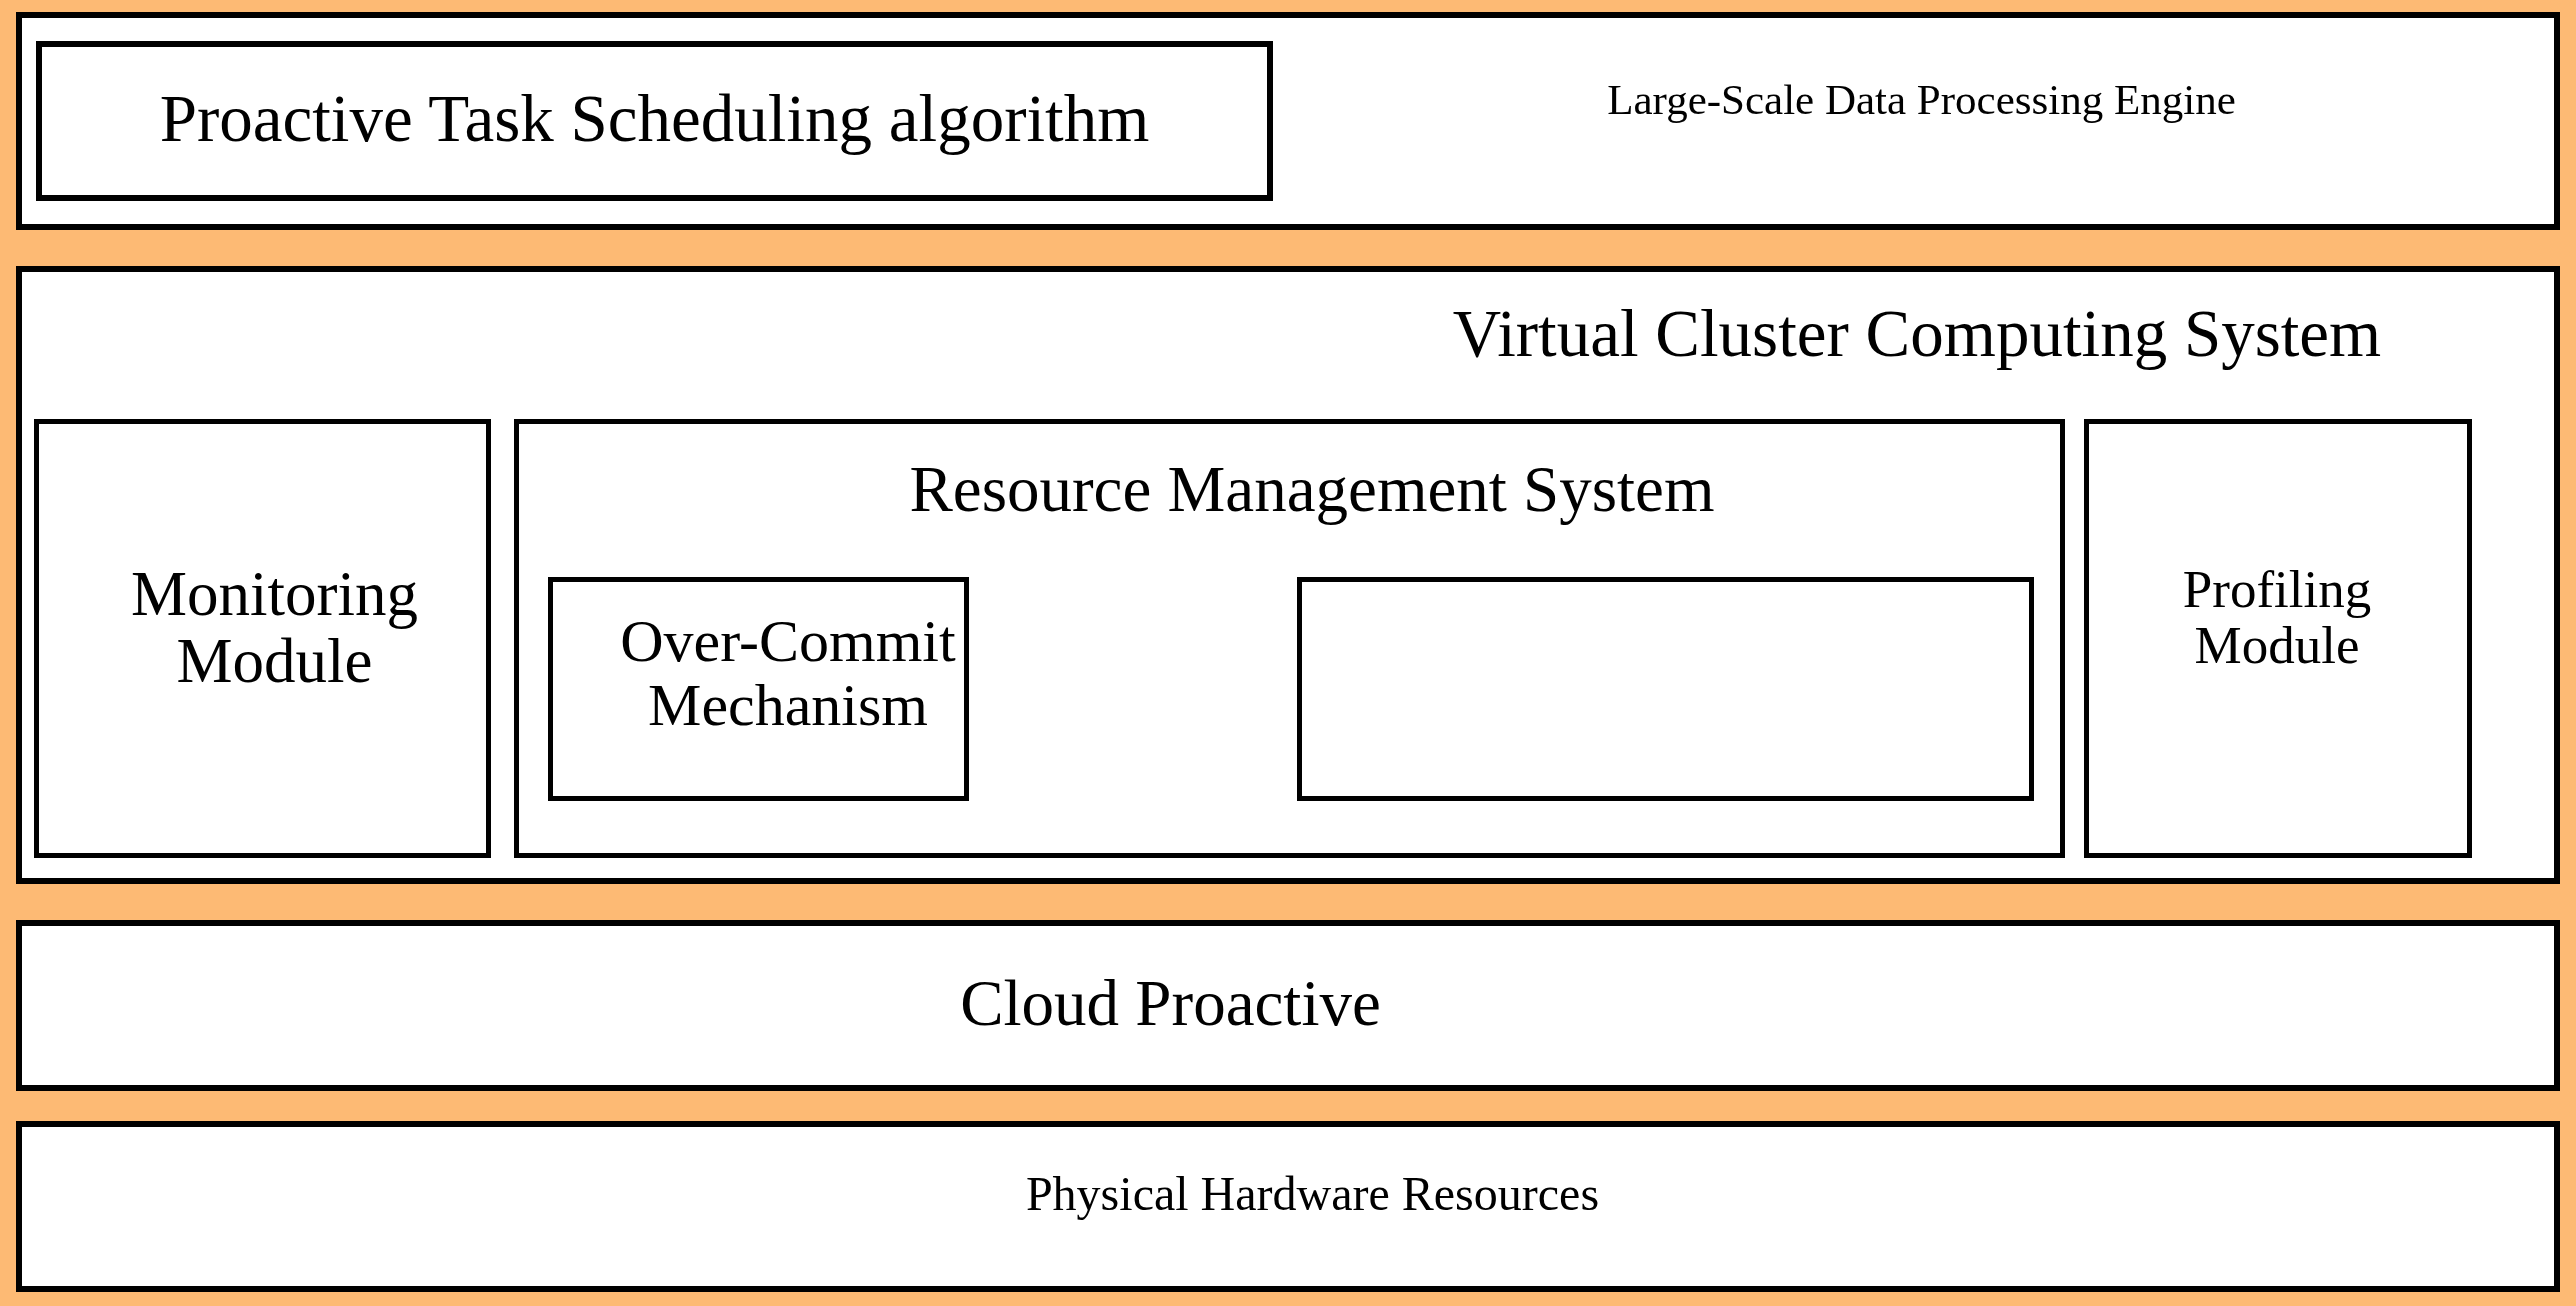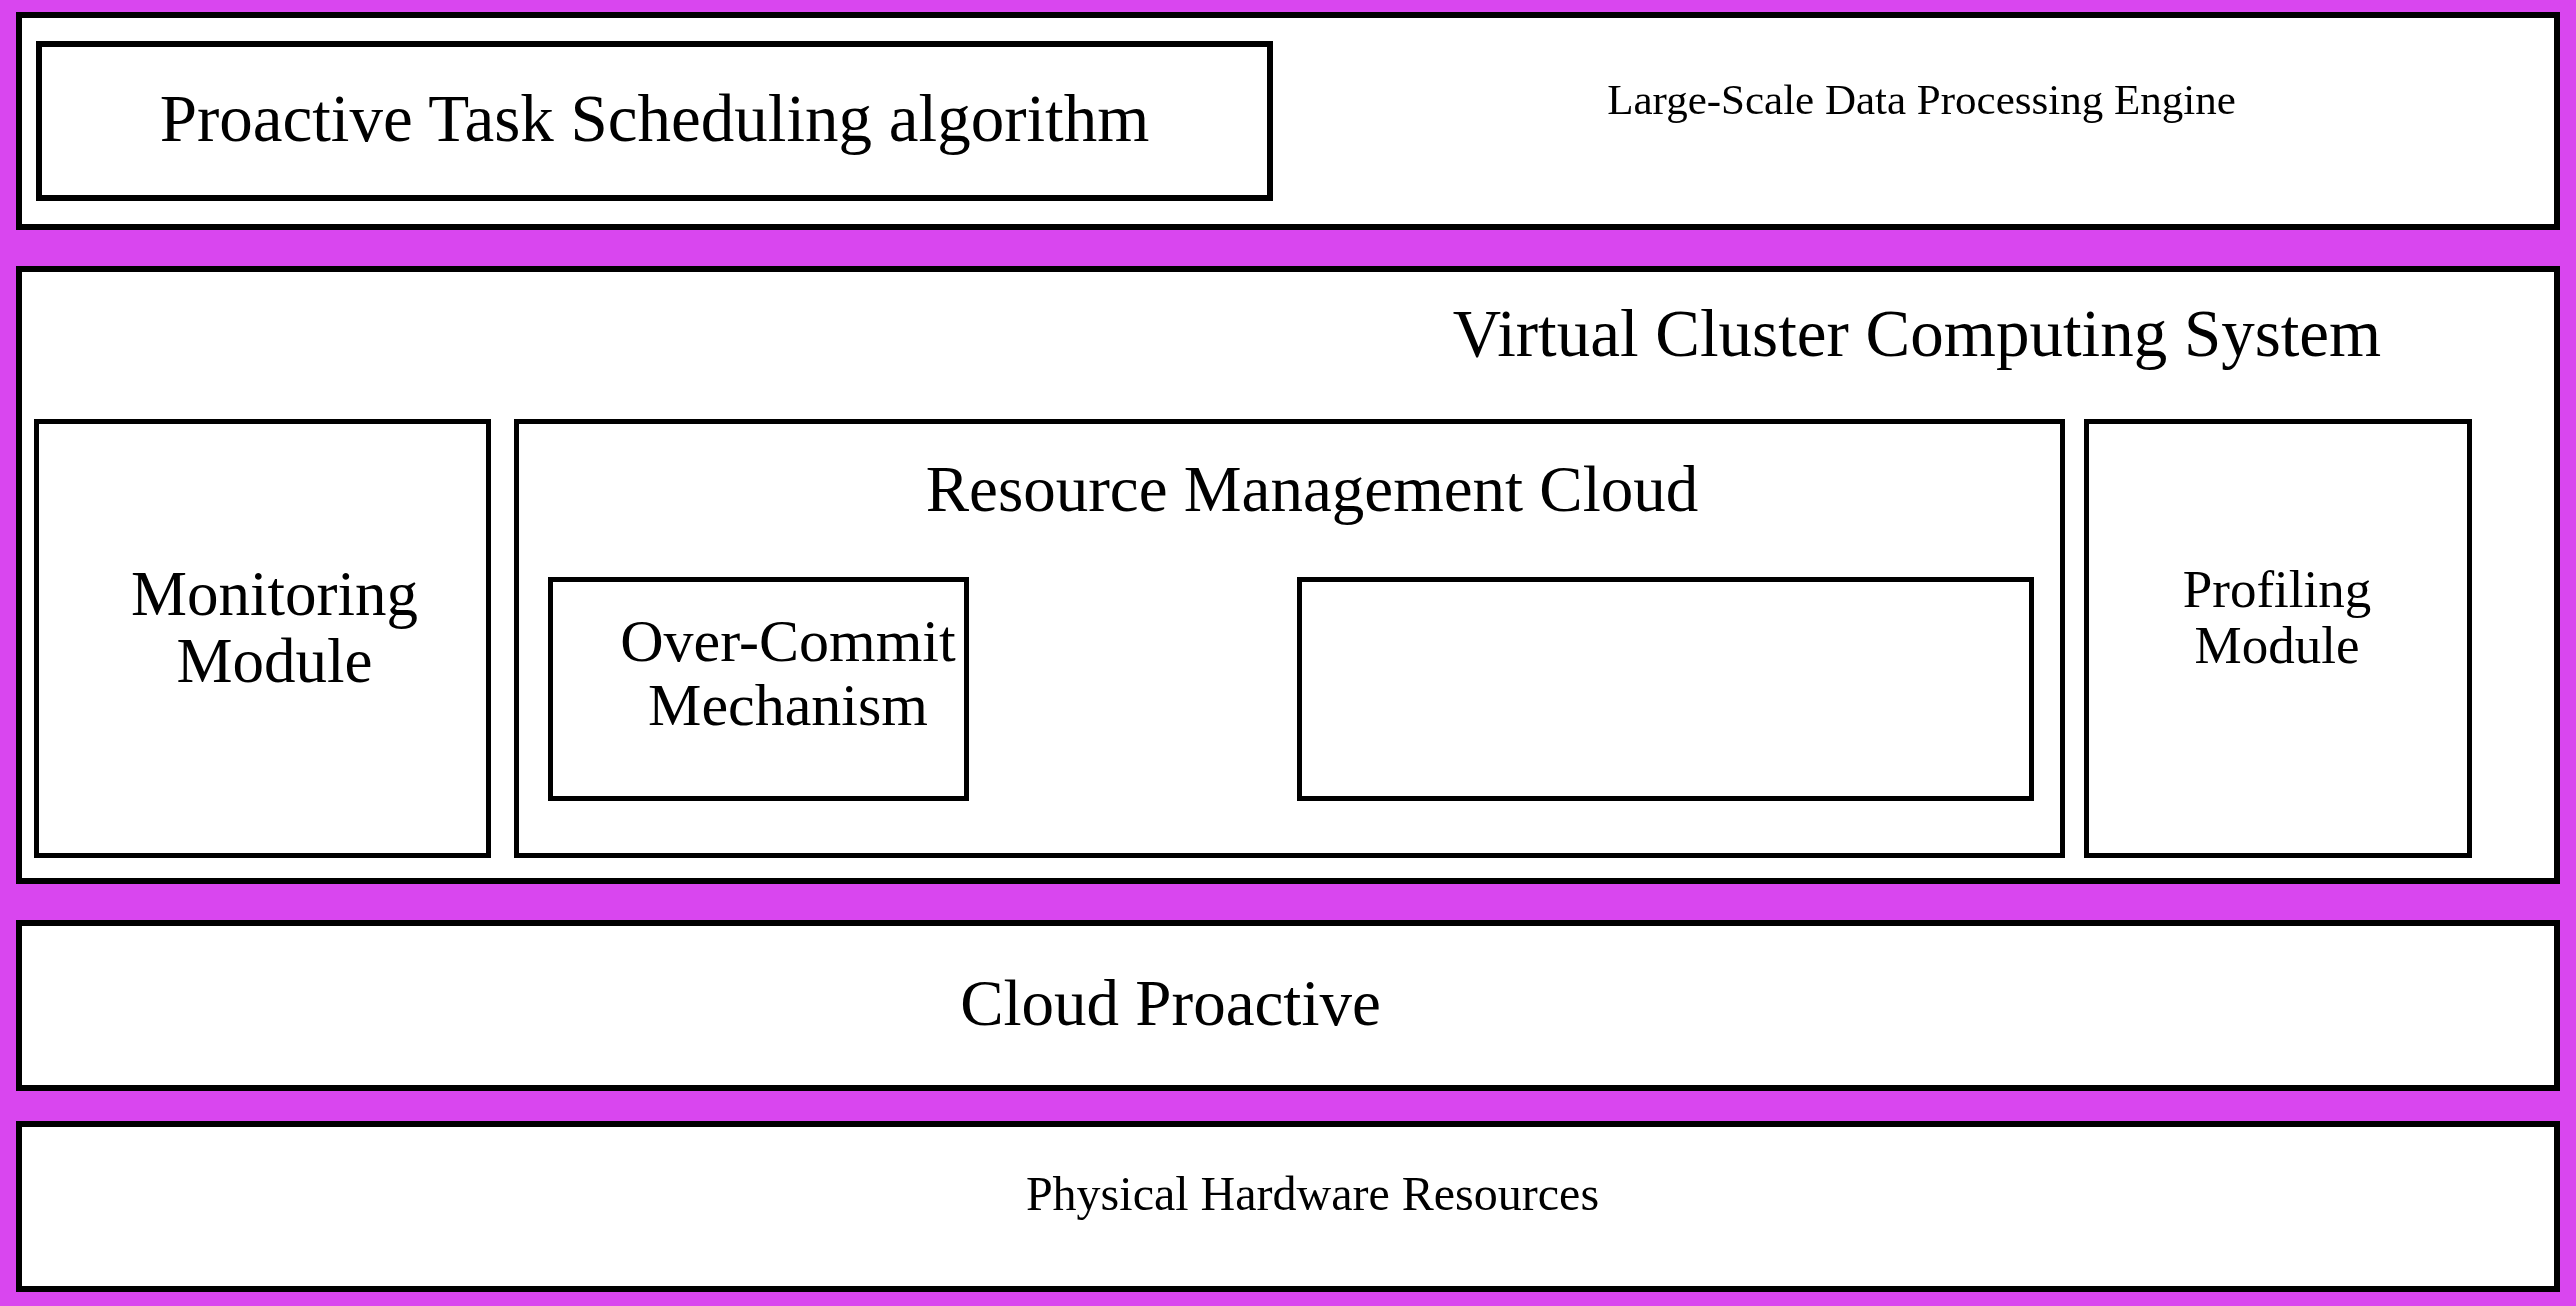--- a/index.html
+++ b/index.html
@@ -9,21 +9,21 @@
     background: #ffffff;
   }
   body {
     font-family: "Liberation Serif", "DejaVu Serif", serif;
     color: #000000;
   }
   #diagram {
     position: relative;
     width: 2576px;
     height: 1306px;
-    background: #d946ef;
+    background: #fdba74;
     overflow: hidden;
   }
   .box {
     position: absolute;
     box-sizing: border-box;
     border: 6.3px solid #000000;
     background: #ffffff;
   }
   .box-thin {
     border-width: 5.4px;
@@ -81,21 +81,21 @@
   <div class="lbl" id="engine-label">Large-Scale Data Processing Engine</div>
 
   <div class="box" id="vcluster-layer"></div>
 
   <div class="lbl" id="vcluster-label">Virtual Cluster Computing System</div>
 
   <div class="box box-thin" id="monitoring-box"></div>
   <div class="lbl lbl-wrap" id="monitoring-label">Monitoring<br>Module</div>
 
   <div class="box box-thin" id="rms-box"></div>
-  <div class="lbl" id="rms-label">Resource Management Cloud</div>
+  <div class="lbl" id="rms-label">Resource Management System</div>
 
   <div class="box box-thin" id="overcommit-box"></div>
   <div class="lbl lbl-wrap" id="overcommit-label">Over-Commit<br>Mechanism</div>
 
   <div class="box box-thin" id="estimating-box"></div>
 
   <div class="box box-thin" id="profiling-box"></div>
   <div class="lbl lbl-wrap" id="profiling-label">Profiling<br>Module</div>
 
   <div class="box" id="cloud-layer"></div>

